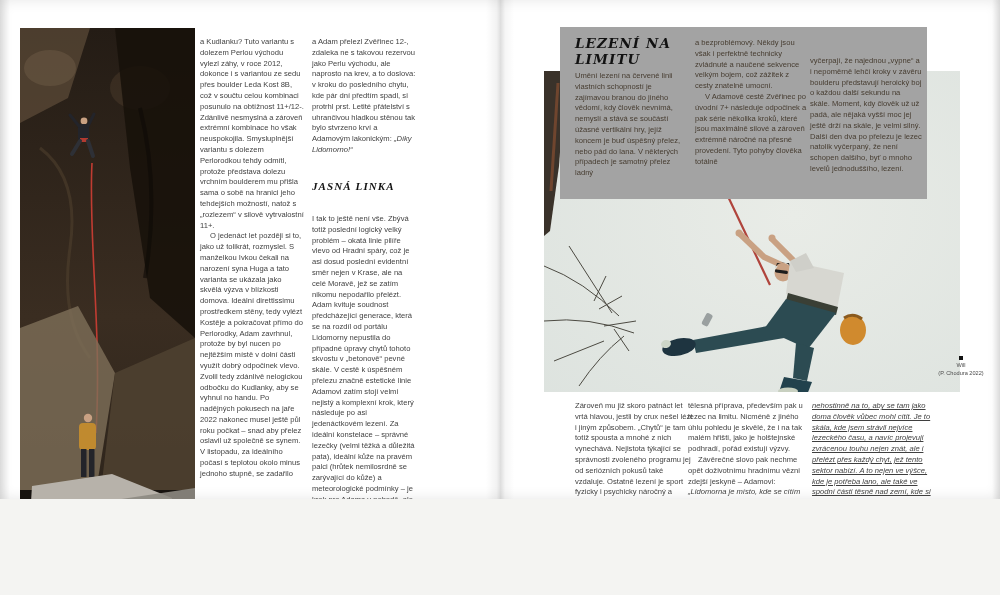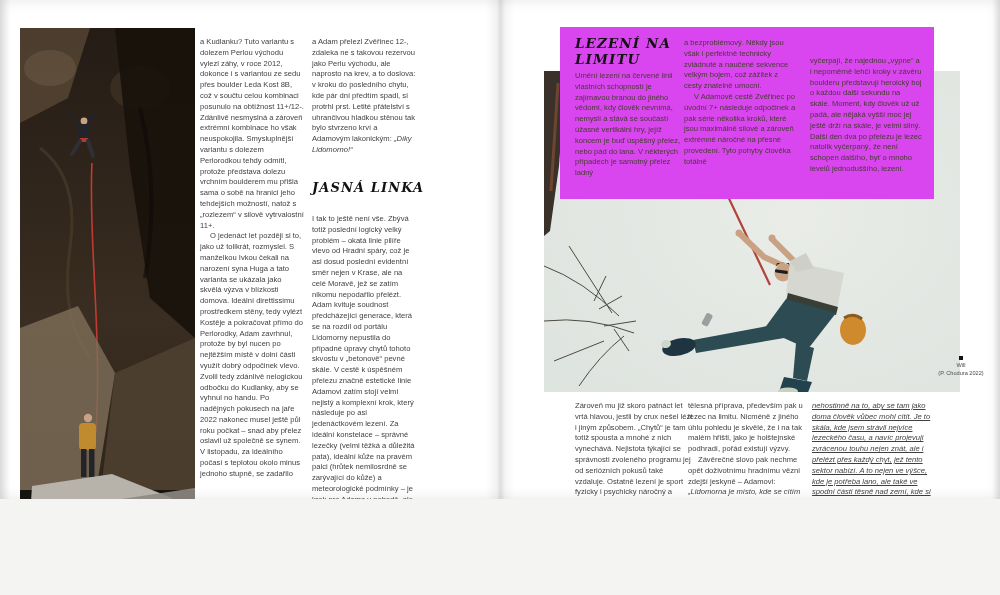--- a/index.html
+++ b/index.html
@@ -18,21 +18,21 @@
     color:#121212;letter-spacing:1.1px;
   }
   .caption{font-size:5.6px;line-height:7.5px;color:#4a4a4a;}
   .credit-sq{width:4px;height:4px;background:#121212;}
   .fold{
     background:linear-gradient(90deg, rgba(0,0,0,0) 0%, rgba(0,0,0,0.05) 38%,
       rgba(0,0,0,0.13) 52%, rgba(0,0,0,0.04) 68%, rgba(0,0,0,0) 100%);
   }
   .edgeL{background:linear-gradient(90deg, rgba(0,0,0,0.10), rgba(0,0,0,0));}
   .edgeR{background:linear-gradient(270deg, rgba(0,0,0,0.10), rgba(0,0,0,0));}
-  .orange-box{background:#d946ef;padding-left:7px;}
+  .orange-box{background:#a3a3a3;}
   .orange-box .bodytext{color:#463c30;}
   .pagenum{
     font-family:"DejaVu Serif",serif;font-style:italic;font-weight:800;
     font-size:36px;color:#111111;letter-spacing:-1px;
   }
   svg{display:block;}
 </style>
 </head>
 <body>
 
@@ -98,21 +98,21 @@
 
   <div class="abs bodytext" style="left:200px;top:37px;width:104px;">
     <p>a Kudlanku? Tuto variantu s dolezem Perlou východu vylezl záhy, v roce 2012, dokonce i s variantou ze sedu přes boulder Leda Kost 8B, což v součtu celou kombinaci posunulo na obtížnost 11+/12-. Zdánlivě nesmyslná a zároveň extrémní kombinace ho však neuspokojila. Smysluplnější variantu s dolezem Perlorodkou tehdy odmítl, protože představa dolezu vrchním boulderem mu přišla sama o sobě na hranici jeho tehdejších možností, natož s „rozlezem“ v silově vytrvalostní 11+.</p>
     <p>O jedenáct let později si to, jako už tolikrát, rozmyslel. S manželkou Ivkou čekali na narození syna Huga a tato varianta se ukázala jako skvělá výzva v blízkosti domova. Ideální direttissimu prostředkem stěny, tedy vylézt Kostěje a pokračovat přímo do Perlorodky, Adam zavrhnul, protože by byl nucen po nejtěžším místě v dolní části využít dobrý odpočinek vlevo. Zvolil tedy zdánlivě nelogickou odbočku do Kudlanky, aby se vyhnul no handu. Po nadějných pokusech na jaře 2022 nakonec musel ještě půl roku počkat – snad aby přelez oslavil už společně se synem. V listopadu, za ideálního počasí s teplotou okolo minus jednoho stupně, se zadařilo</p>
   </div>
 
   <div class="abs bodytext" style="left:312px;top:37px;width:104px;">
     <p><span>a Adam přelezl Zvěřinec 12-, zdaleka ne s takovou rezervou jako Perlu východu, ale naprosto na krev, a to doslova: v kroku do posledního chytu, kde pár dní předtím spadl, si protrhl prst. Letité přátelství s uhrančivou hladkou stěnou tak bylo stvrzeno krví a Adamovým lakonickým: </span><span class="it">„Díky Lidomorno!“</span></p>
   </div>
 
-  <div class="abs heading" style="left:312px;top:180px;font-size:13px;">JASNÁ LINKA</div>
+  <div class="abs heading" style="left:312px;top:180px;font-size:11px;font-family:Liberation Serif, serif;">JASNÁ LINKA</div>
 
   <div class="abs bodytext" style="left:312px;top:214px;width:104px;">
     <p>I tak to ještě není vše. Zbývá totiž poslední logický velký problém – okatá linie pilíře vlevo od Hradní spáry, což je asi dosud poslední evidentní směr nejen v Krase, ale na celé Moravě, jež se zatím nikomu nepodařilo přelézt. Adam kvituje soudnost předcházející generace, která se na rozdíl od portálu Lidomorny nepustila do případné úpravy chytů tohoto skvostu v „betonově“ pevné skále. V cestě k úspěšném přelezu značně estetické linie Adamovi zatím stojí velmi nejistý a komplexní krok, který následuje po asi jedenáctkovém lezení. Za ideální konstelace – správné lezečky (velmi těžká a důležitá pata), ideální kůže na pravém palci (hrůtek nemilosrdně se zarývající do kůže) a meteorologické podmínky – je krok pro Adama v pohodě, ale sotva přidá jen několik pohybů před ním, najednou to nejde.</p>
   </div>
 
   <div class="abs credit-sq" style="left:214px;top:531px;"></div>
   <div class="abs caption" style="left:200px;top:543px;width:130px;">Adam v úvodní části Zvěřince (P. Chodura)</div>
 
   <div class="abs pagenum" style="left:26px;top:556px;">180/181</div>
 
@@ -175,21 +175,21 @@
   </div>
 
   <div class="abs orange-box" style="left:560px;top:27px;width:367px;height:172px;">
     <div class="abs heading" style="left:15px;top:8px;font-size:13.5px;line-height:16px;">
       <div>LEZENÍ NA</div>
       <div>LIMITU</div>
     </div>
     <div class="abs bodytext" style="left:15px;top:44px;width:110px;">
       <p>Umění lezení na červené linii vlastních schopností je zajímavou branou do jiného vědomí, kdy člověk nevnímá, nemyslí a stává se součástí úžasné vertikální hry, jejíž koncem je buď úspěšný přelez, nebo pád do lana. V některých případech je samotný přelez ladný</p>
     </div>
-    <div class="abs bodytext" style="left:124px;top:11px;width:112px;">
+    <div class="abs bodytext" style="left:135px;top:11px;width:112px;">
       <p>a bezproblémový. Někdy jsou však i perfektně technicky zvládnuté a naučené sekvence velkým bojem, což zážitek z cesty znatelně umocní.</p>
       <p>V Adamově cestě Zvěřinec po úvodní 7+ následuje odpočinek a pak série několika kroků, které jsou maximálně silové a zároveň extrémně náročné na přesné provedení. Tyto pohyby člověka totálně</p>
     </div>
     <div class="abs bodytext" style="left:250px;top:29px;width:112px;">
       <p>vyčerpají, že najednou „vypne“ a i nepoměrně lehčí kroky v závěru boulderu představují heroický boj o každou další sekundu na skále. Moment, kdy člověk už už padá, ale nějaká vyšší moc jej ještě drží na skále, je velmi silný. Další den dva po přelezu je lezec natolik vyčerpaný, že není schopen dalšího, byť o mnoho levelů jednoduššího, lezení.</p>
     </div>
   </div>
 
   <div class="abs" style="left:925px;top:356px;width:72px;text-align:center;">
     <div class="credit-sq" style="margin:0 auto 2px auto;"></div>

